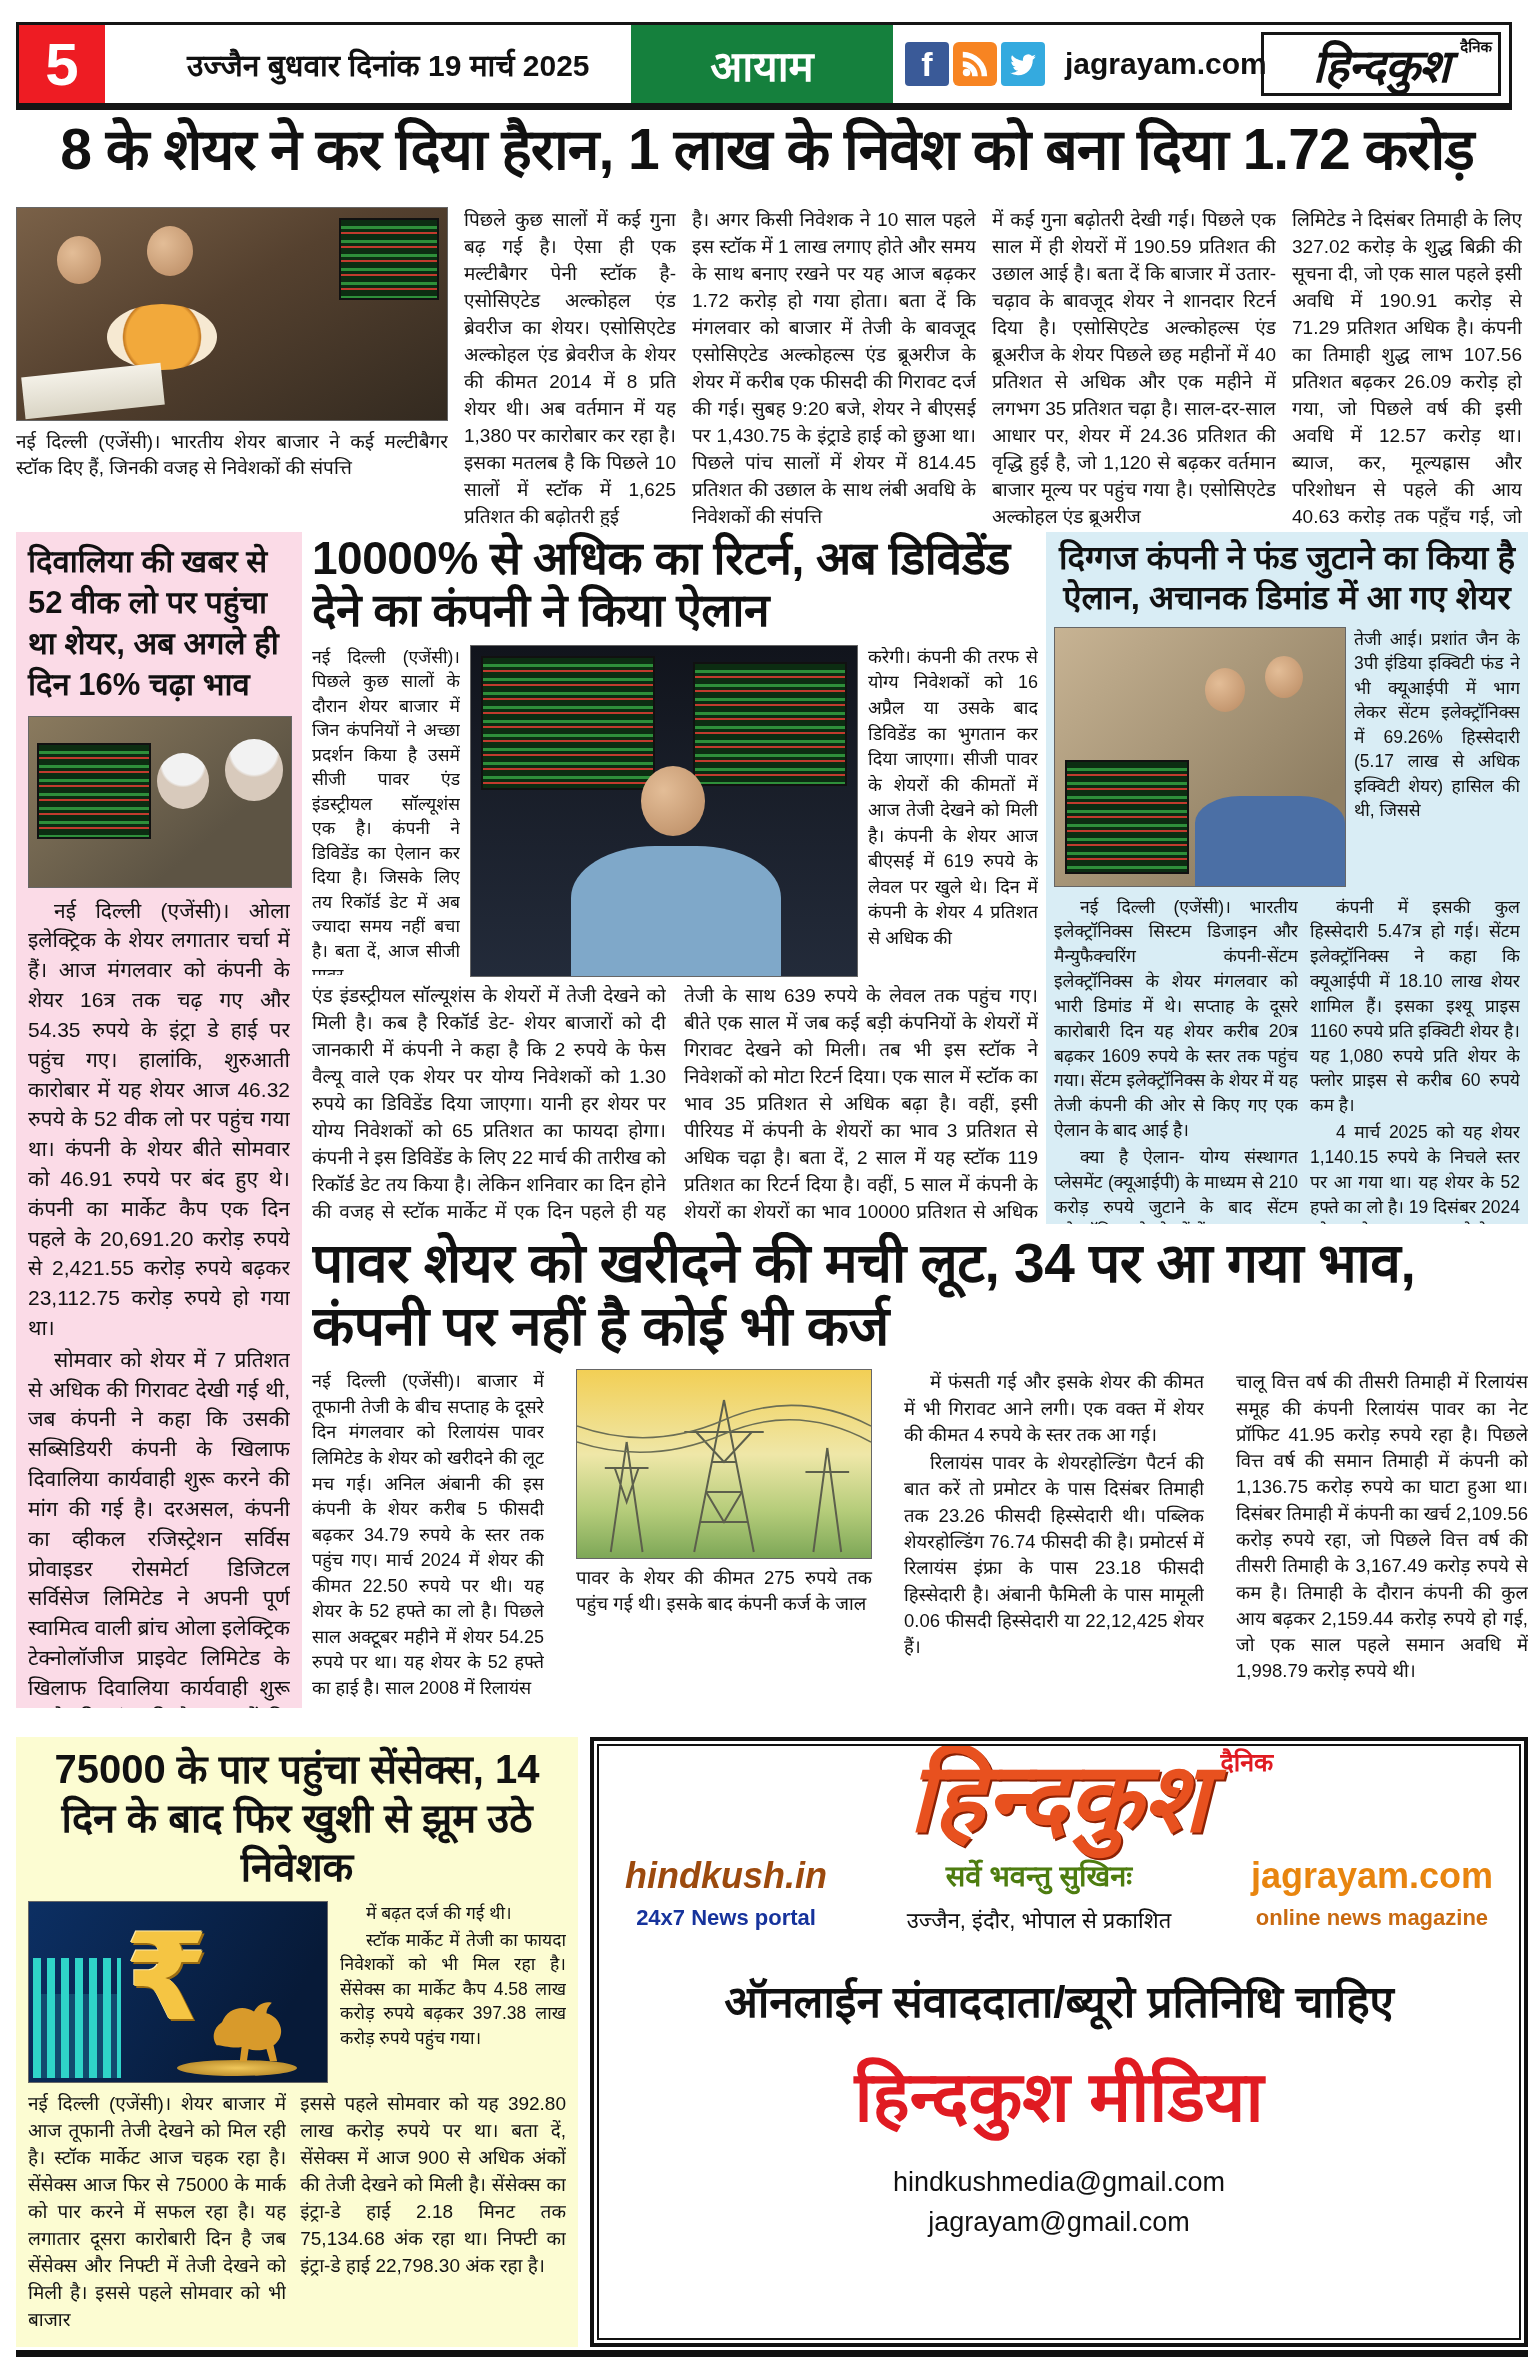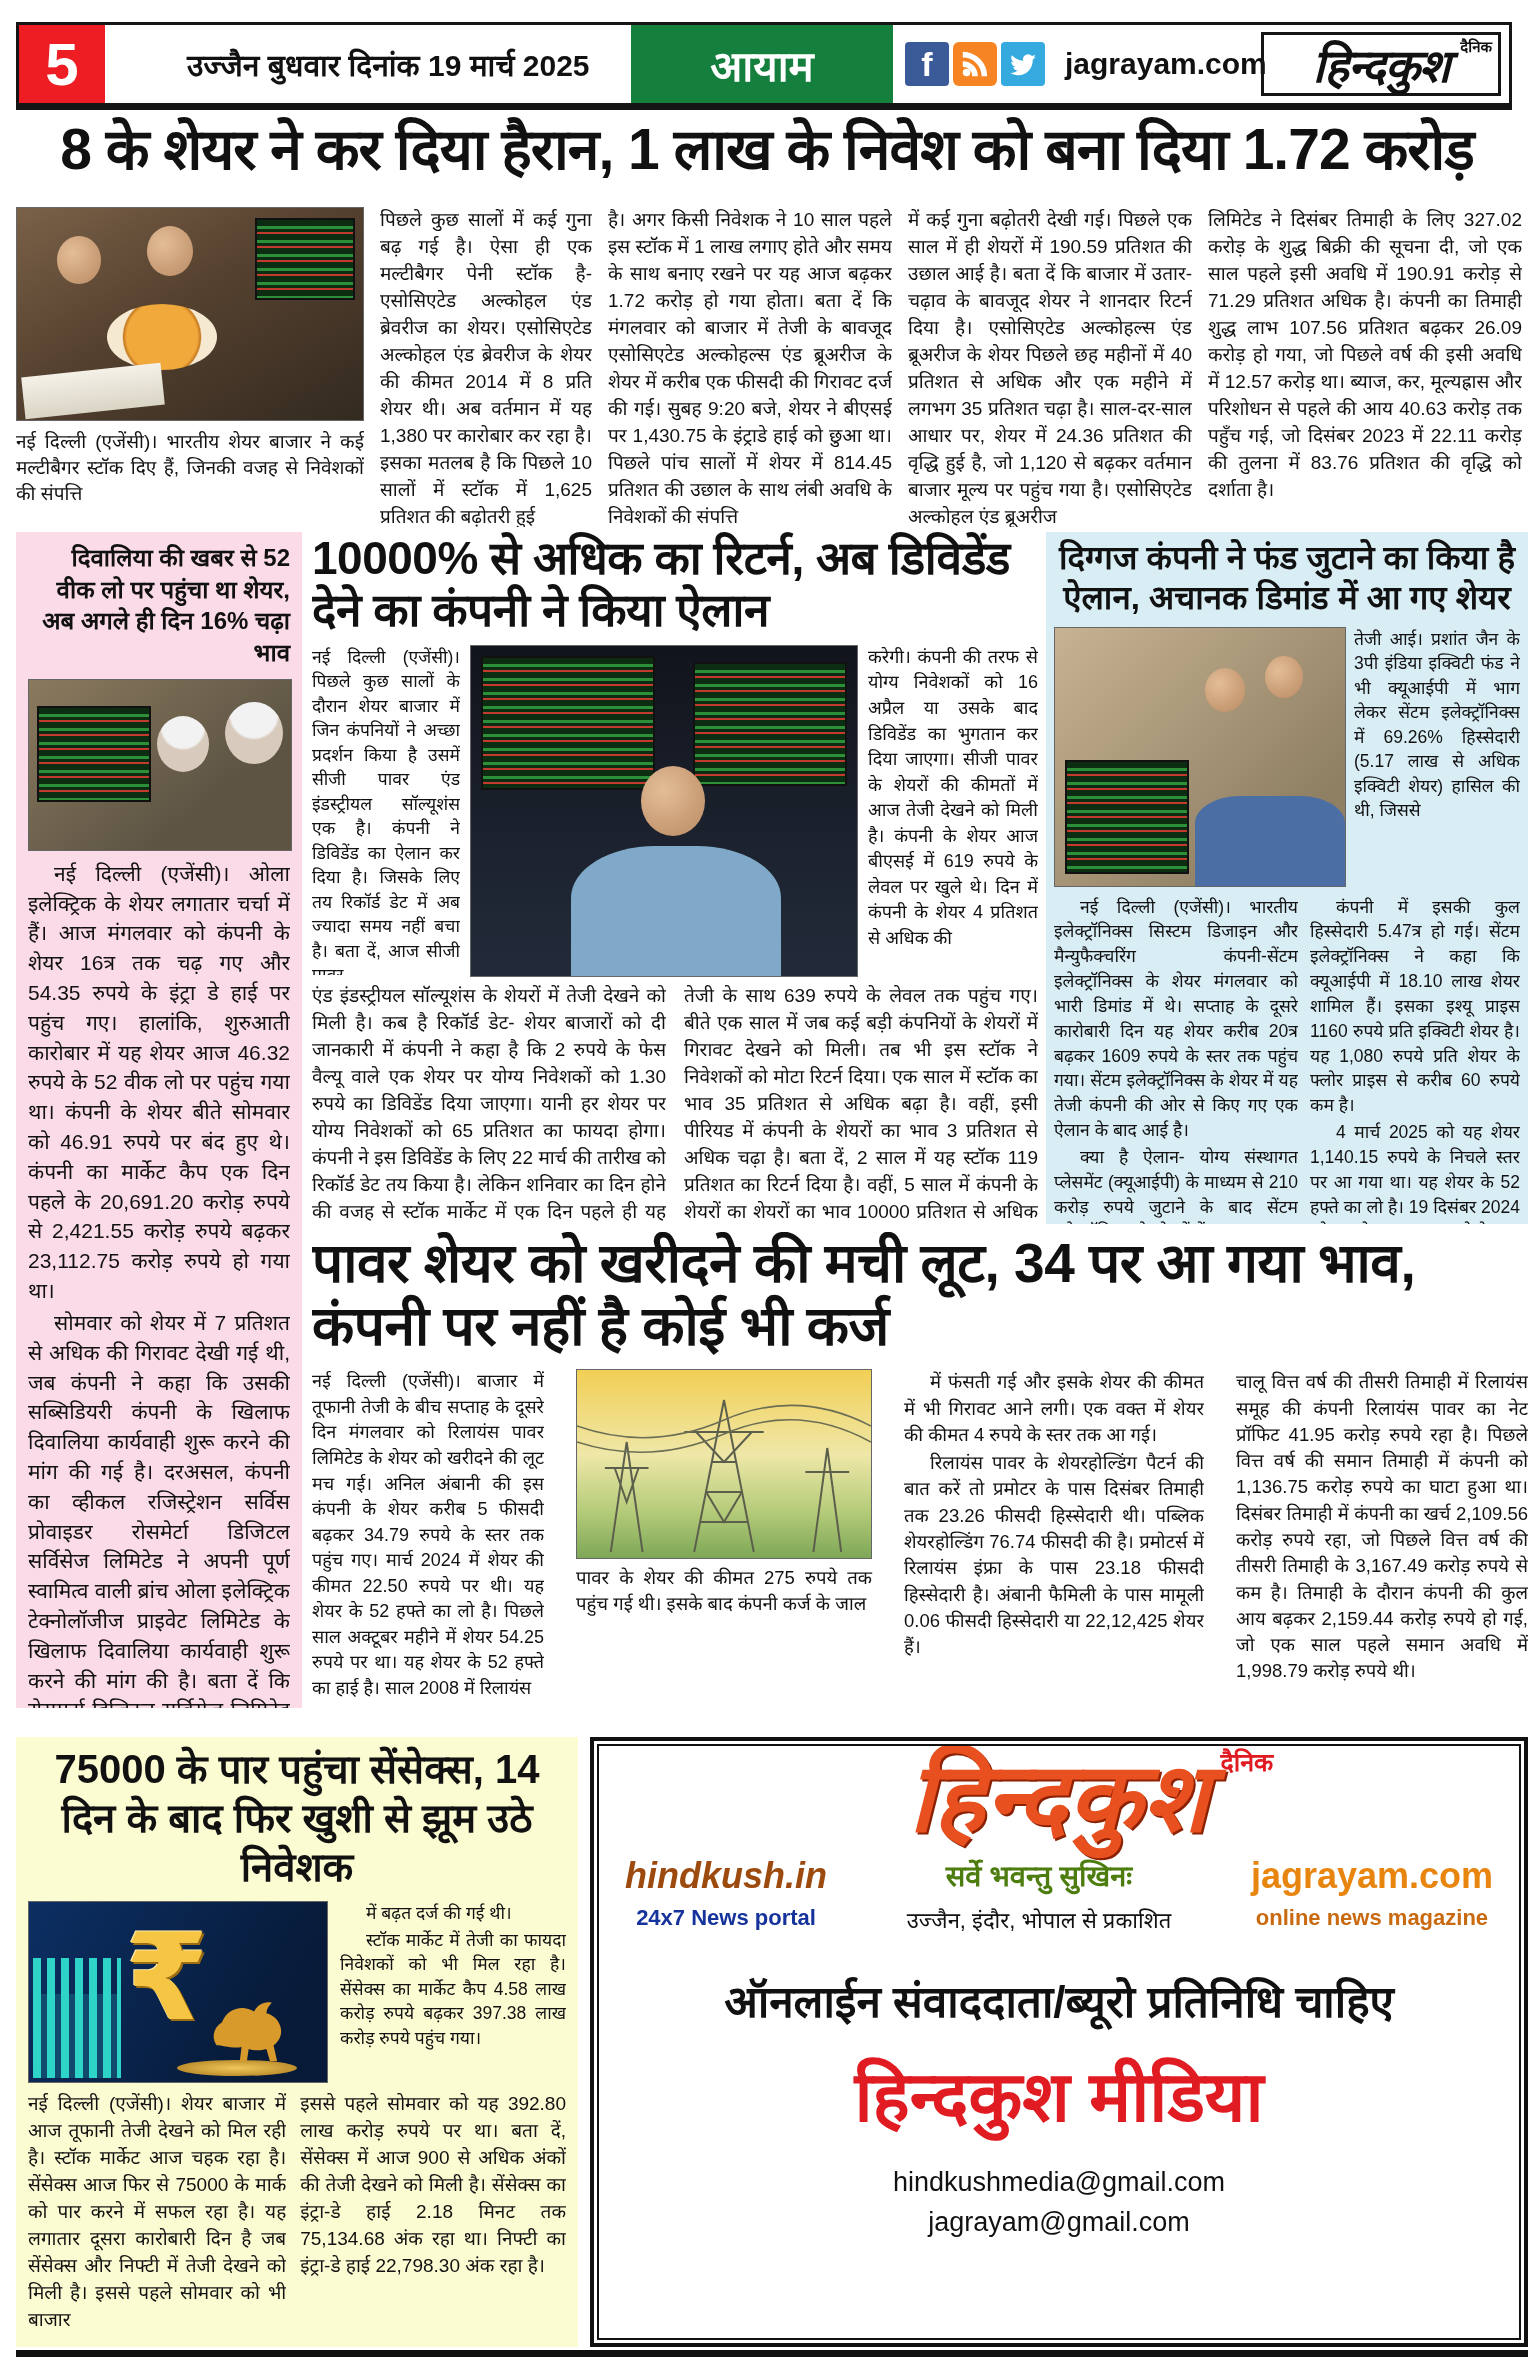--- a/index.html
+++ b/index.html
@@ -26,42 +26,42 @@
   .site{position:absolute;left:1046px;top:50%;transform:translateY(-50%);font-size:30px;font-weight:700;}
   .masthead-box{position:absolute;right:8px;top:7px;bottom:7px;width:240px;border:3px solid #151515;
                 box-sizing:border-box;text-align:center;}
   .mast-name{display:block;font-size:46px;font-weight:800;font-style:italic;line-height:62px;letter-spacing:-1px;}
   .mast-tag{position:absolute;top:1px;right:6px;font-size:15px;font-weight:700;}
 
   
   .lead-headline{position:absolute;left:16px;top:114px;width:1502px;height:90px;overflow:hidden;
                  font-size:57px;font-weight:800;text-align:center;line-height:1.25;letter-spacing:-1px;}
   .lead-body{position:absolute;left:16px;top:207px;width:1506px;height:320px;display:flex;gap:16px;}
-  .lead-left{width:348px;flex:none;display:flex;flex-direction:column;gap:8px;}
+  .lead-left{width:432px;flex:none;display:flex;flex-direction:column;gap:8px;}
   .photo{position:relative;overflow:hidden;border:1px solid #666;background:#444;}
   .lead-photo{height:212px;background:linear-gradient(150deg,#7a6148 0%,#55412f 45%,#332a20 100%);}
   .lead-caption{font-size:19px;line-height:1.38;}
   .col-a{width:212px;font-size:19px;line-height:1.42;}
   .col-b{width:284px;font-size:19px;line-height:1.42;}
   .col-c{width:284px;font-size:19px;line-height:1.42;}
   .col-d{flex:1;font-size:19px;line-height:1.42;}
 
   
   .shp{position:absolute;}
   .screen-grid{background:repeating-linear-gradient(#0c2d12 0 6px,#2e8f3a 6px 9px,#0c2d12 9px 12px,#c23b2e 12px 14px);border:2px solid #111;}
   .face{border-radius:50%;background:radial-gradient(circle at 35% 35%,#e3bd97,#b98a62);}
   .hairw{border-radius:50%;background:radial-gradient(circle at 50% 20%,#f2f2f2 0 40%,#d8cabc 45%);}
   .paper{background:linear-gradient(#f4f1e8,#d9d4c4);transform:rotate(-6deg);}
   .plate{border-radius:50%;background:radial-gradient(circle,#f2a93b 0 55%,#c77c22 60%,#f6e9d2 62%);}
   .shirt{border-radius:40% 40% 0 0;}
 
   
   .sidebar{position:absolute;left:16px;top:532px;width:286px;height:1176px;background:#fbdbe7;
            padding:10px 12px;box-sizing:border-box;overflow:hidden;}
-  .sb-headline{font-size:24px;font-weight:800;text-align:right;line-height:1.32;}
+  .sb-headline{font-size:31px;font-weight:800;text-align:left;line-height:1.32;}
   .sb-photo{width:100%;height:170px;margin:10px 0 8px 0;background:linear-gradient(140deg,#8a7a5e,#5d5444 70%);}
   .sb-body{font-size:21px;line-height:1.42;}
 
   
   .dividend{position:absolute;left:312px;top:532px;width:726px;height:692px;overflow:hidden;}
   .dv-headline{font-size:46px;font-weight:800;line-height:1.14;letter-spacing:-0.5px;}
   .dv-top{display:flex;gap:10px;margin-top:8px;height:330px;}
   .dv-col-l{width:148px;flex:none;font-size:17.5px;line-height:1.4;}
   .dv-photo{width:386px;flex:none;height:330px;background:linear-gradient(#11141c,#232b3a);}
   .dv-col-r{flex:1;font-size:18px;line-height:1.42;}

